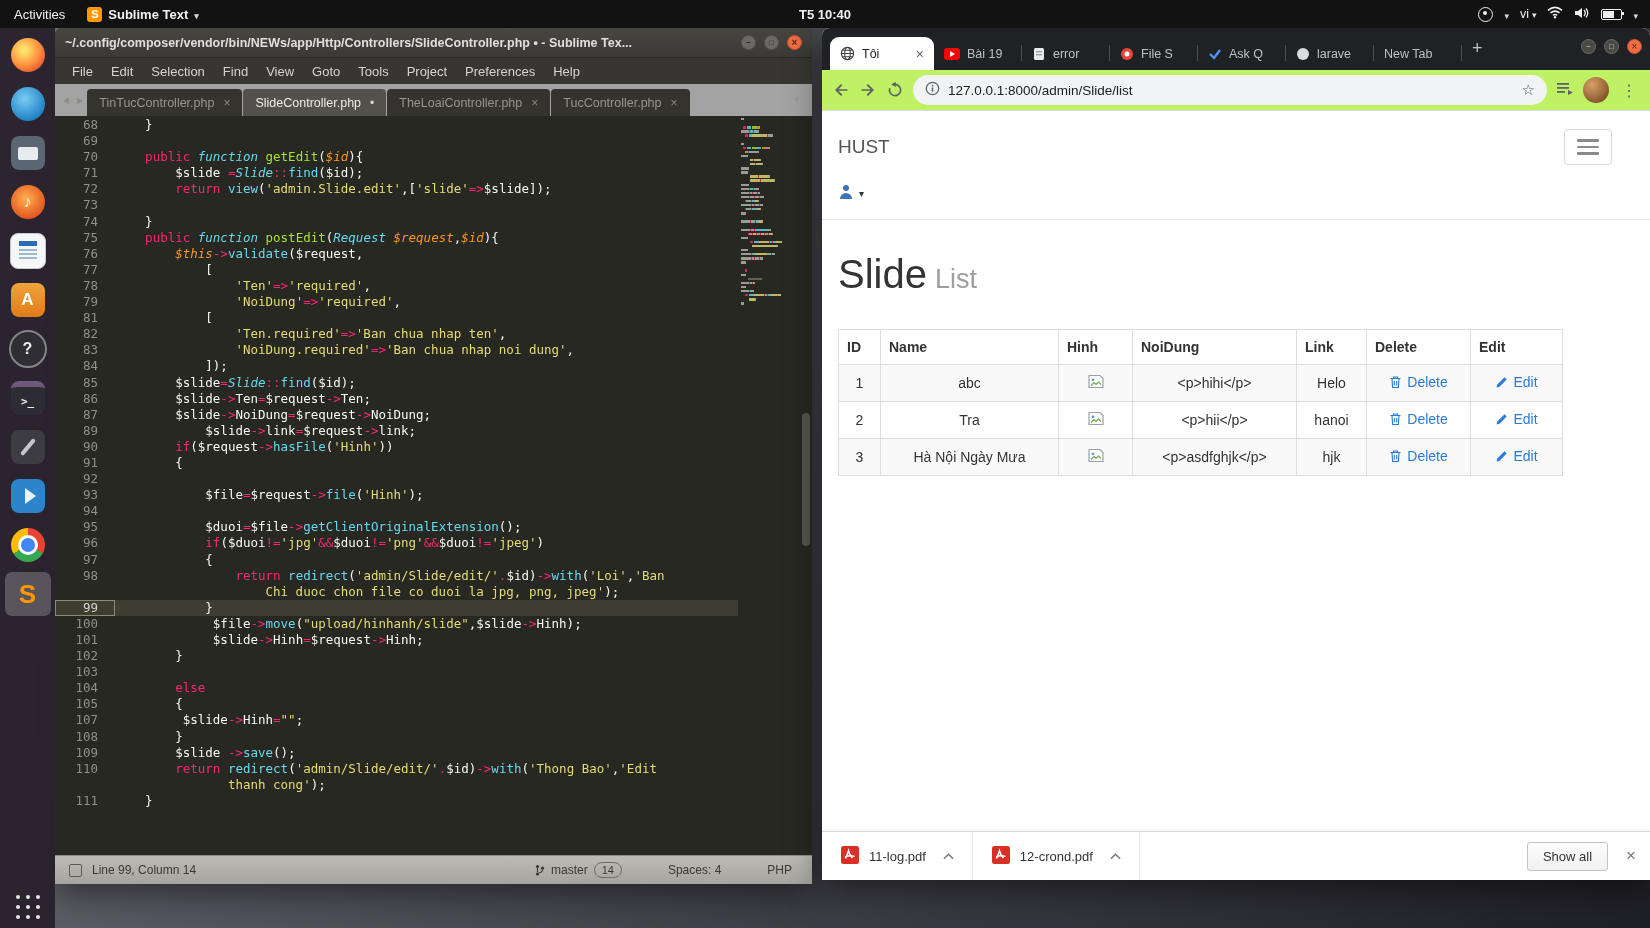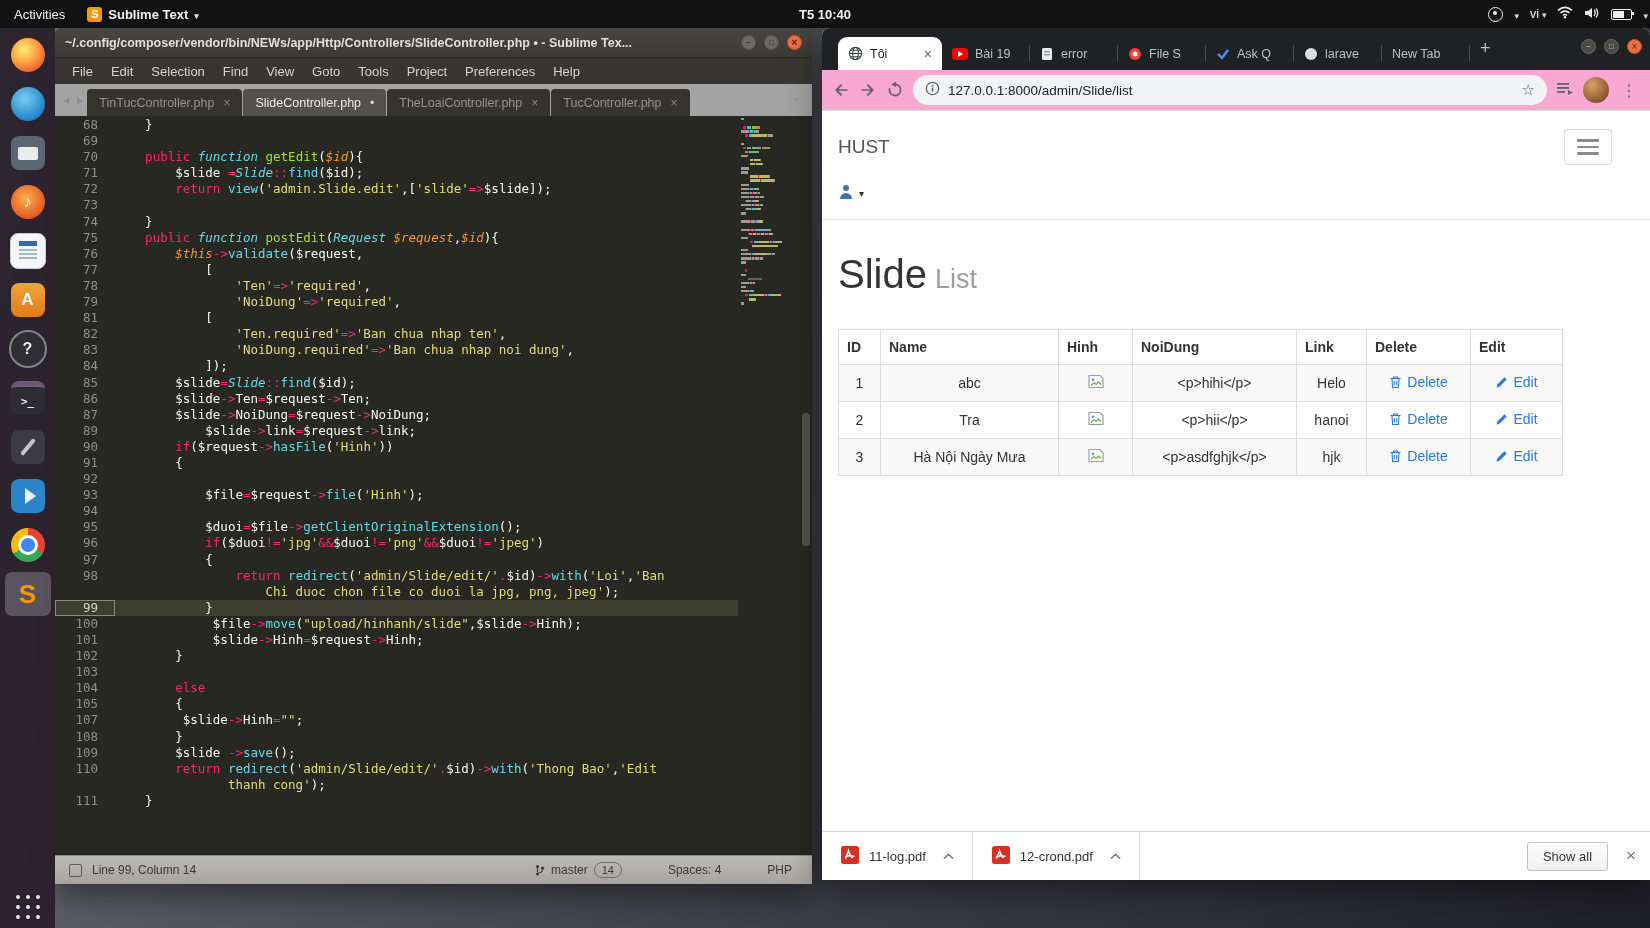--- a/index.html
+++ b/index.html
@@ -11,21 +11,21 @@
   
   .topbar{position:absolute;top:0;left:0;right:0;height:28px;background:#121212;
     color:#f1f1f1;font-size:13px;display:flex;align-items:center;z-index:50;}
   .tb-activities{padding:0 14px;}
   .tb-app{display:flex;align-items:center;gap:6px;font-weight:bold;padding:0 8px;}
   .tb-app-ic{width:15px;height:15px;border-radius:3px;background:#ff9800;position:relative;}
   .tb-app-ic::after{content:"S";position:absolute;inset:0;color:#fff;font-size:11px;
     font-weight:bold;display:flex;align-items:center;justify-content:center;}
   .caretg::after{content:"▾";font-size:9px;color:#ddd;}
   .tb-clock{position:absolute;left:50%;transform:translateX(-50%);font-weight:bold;}
-  .tb-right{margin-left:auto;display:flex;align-items:center;gap:11px;padding-right:2px;}
+  .tb-right{margin-left:auto;display:flex;align-items:center;gap:11px;padding-right:12px;}
   .rec-icon{width:13px;height:13px;border:1.5px solid #eee;border-radius:50%;position:relative;}
   .rec-icon::after{content:"";position:absolute;left:3.2px;top:3.2px;width:4px;height:4px;
     border-radius:50%;background:#eee;}
   .tb-lang{font-size:12.5px;display:flex;align-items:center;gap:3px;}
   .battery{width:19px;height:9px;border:1px solid #eee;border-radius:2px;position:relative;}
   .battery::before{content:"";position:absolute;left:1px;top:1px;bottom:1px;width:11px;background:#eee;}
   .battery::after{content:"";position:absolute;right:-3px;top:2px;width:2px;height:3px;background:#eee;}
 
   
   .dock{position:absolute;left:0;top:28px;bottom:0;width:55px;background:rgba(40,33,44,.95);
@@ -130,31 +130,31 @@
   .branch-badge{border:1px solid #6f6e68;border-radius:9px;padding:0 7px;font-size:11px;line-height:14px;}
 
   
   .chrome{left:822px;top:28px;width:828px;height:852px;background:#fff;display:flex;
     flex-direction:column;border-radius:8px 8px 0 0;}
   .cr-tabstrip{height:42px;flex:0 0 42px;background:#202124;border-radius:8px 8px 0 0;
     display:flex;align-items:flex-end;padding:0 8px;box-sizing:border-box;}
   .cr-tab{height:33px;display:flex;align-items:center;gap:7px;padding:0 10px;font-size:12.5px;
     color:#bdc1c6;width:88px;box-sizing:border-box;position:relative;min-width:0;}
   .cr-tab:not(.active)::after{content:"";position:absolute;right:0;top:8px;height:16px;width:1px;background:#4a4d51;}
-  .cr-tab.active{background:#fff;color:#202124;border-radius:9px 9px 0 0;width:104px;margin-left:8px;}
+  .cr-tab.active{background:#fff;color:#202124;border-radius:9px 9px 0 0;width:104px;}
   .cr-fav{display:flex;flex:0 0 auto;}
   .cr-tab-label{flex:1;overflow:hidden;white-space:nowrap;}
   .cr-close{color:#5f6368;font-size:14px;}
   .cr-close::after{content:"×";}
   .cr-newtab{align-self:center;color:#bdc1c6;font-size:18px;padding:0 10px;margin-bottom:2px;}
   .cr-newtab::after{content:"+";}
   .cr-winbtns{align-self:center;margin-left:auto;margin-bottom:6px;}
   .cr-winbtns .winbtn{background:#4a4a46;border-color:#6a6a66;color:#cfcfcb;}
   .cr-winbtns .winbtn.close{background:#ef6c44;border-color:#c2532e;color:#5e2410;}
-  .cr-toolbar{height:40px;flex:0 0 40px;background:#f9a8d4;display:flex;align-items:center;
+  .cr-toolbar{height:40px;flex:0 0 40px;background:#bef264;display:flex;align-items:center;
     padding:0 10px;gap:9px;border-bottom:1px solid #dcdcdc;}
   .nav-ic{display:flex;}
   .omnibox{flex:1;height:30px;background:#f1f3f4;border-radius:15px;display:flex;align-items:center;
     padding:0 12px;gap:8px;font-size:13.5px;color:#202124;}
   .omni-star{margin-left:auto;color:#5f6368;font-size:15px;}
   .omni-star::after{content:"☆";}
   .avatar{width:26px;height:26px;border-radius:50%;flex:0 0 auto;
     background:radial-gradient(circle at 35% 30%,#d9a066,#8a5a30 70%,#5d3a1a);}
   .cr-menu{color:#5f6368;font-size:16px;padding:0 3px;}
   .cr-menu::after{content:"⋮";}

